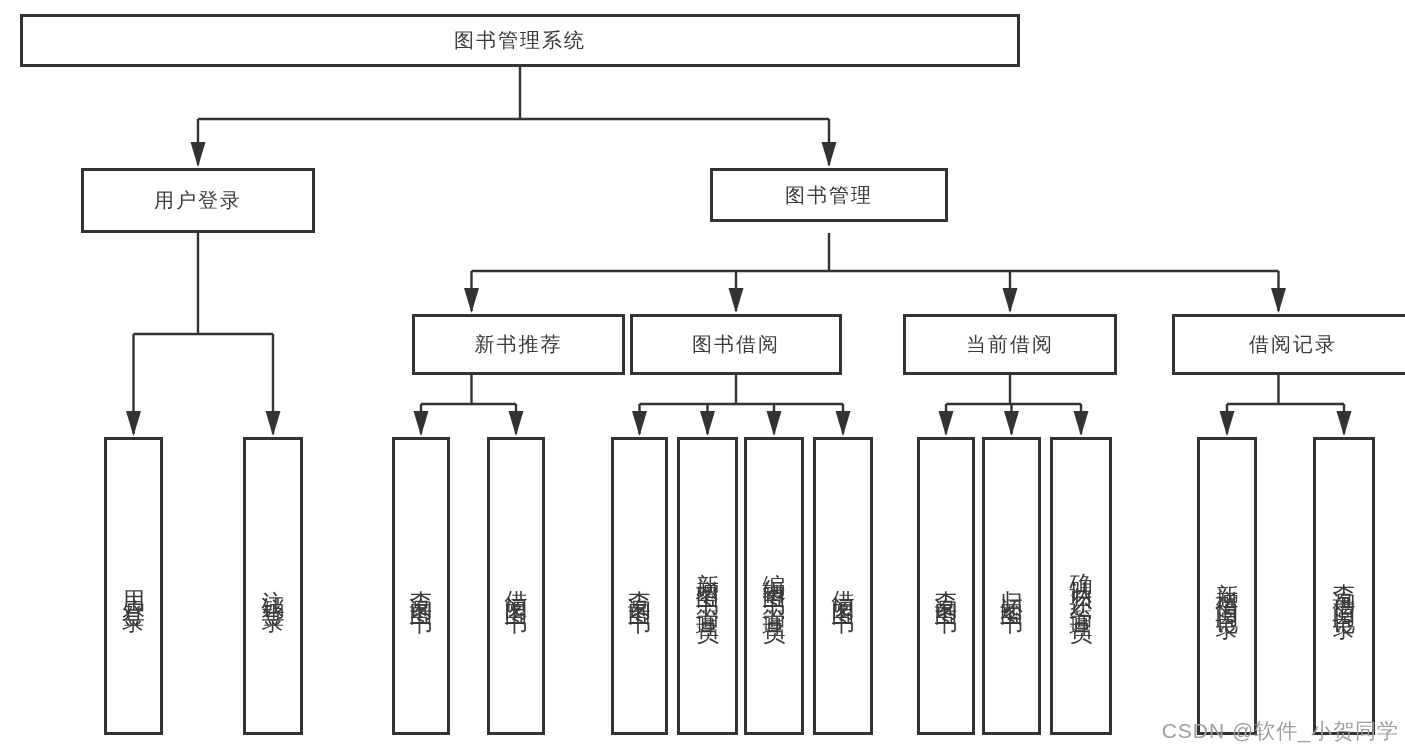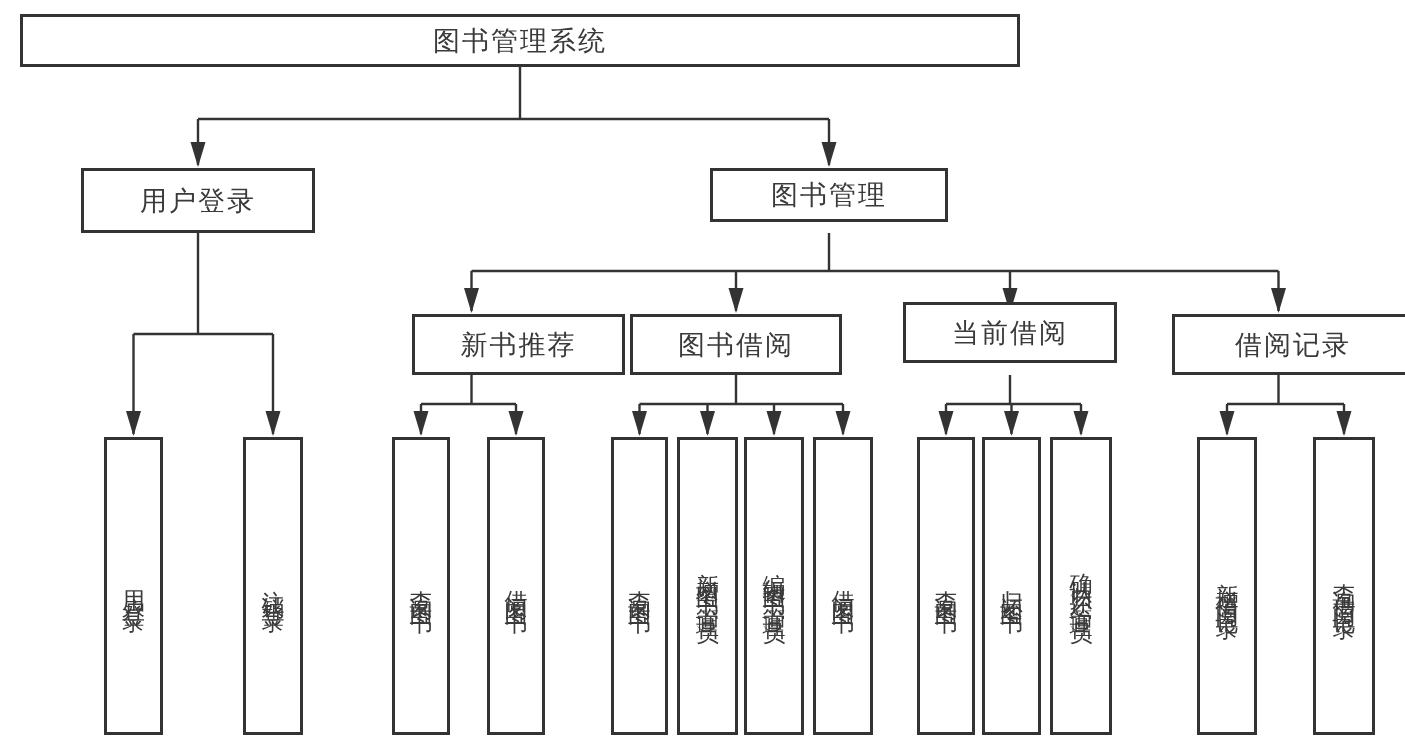--- a/index.html
+++ b/index.html
@@ -30,21 +30,21 @@
   }
   .box {
     position: absolute;
     box-sizing: border-box;
     border: 3px solid var(--color-line, #333);
     background: #fff;
     display: flex;
     align-items: center;
     justify-content: center;
     color: var(--color-text, #3a3a3a);
-    font-size: 27px;
+    font-size: 20px;
     letter-spacing: 2px;
     white-space: nowrap;
   }
   .vbox {
     position: absolute;
     box-sizing: border-box;
     border: 3px solid var(--color-line, #333);
     background: #fff;
     display: flex;
     align-items: center;
@@ -121,21 +121,21 @@
   <div class="box" style="left:710px; top:168px; width:238px; height:54px;">
     <span>图书管理</span>
   </div>
 
   <div class="box" style="left:365px; top:314px; width:213px; height:61px;margin-left:47px;">
     <span>新书推荐</span>
   </div>
   <div class="box" style="left:630px; top:314px; width:212px; height:61px;">
     <span>图书借阅</span>
   </div>
-  <div class="box" style="left:903px; top:302px; width:214px; height:61px;">
+  <div class="box" style="left:903px; top:314px; width:214px; height:61px;">
     <span>当前借阅</span>
   </div>
   <div class="box" style="left:1172px; top:314px; width:242px; height:61px;">
     <span>借阅记录</span>
   </div>
 
   <div class="vbox" style="left:104px; width:59px;">
     <span class="vtext">用户登录</span>
   </div>
   <div class="vbox" style="left:243px; width:60px;">
@@ -172,14 +172,15 @@
     <span class="vtext">确认归还（管理员）</span>
   </div>
 
   <div class="vbox" style="left:1197px; width:60px;">
     <span class="vtext">新增借阅记录</span>
   </div>
   <div class="vbox" style="left:1313px; width:62px;">
     <span class="vtext">查询借阅记录</span>
   </div>
 
+  <div id="watermark">CSDN @软件_小贺同学</div>
 
 </div>
 
 </body></html>

